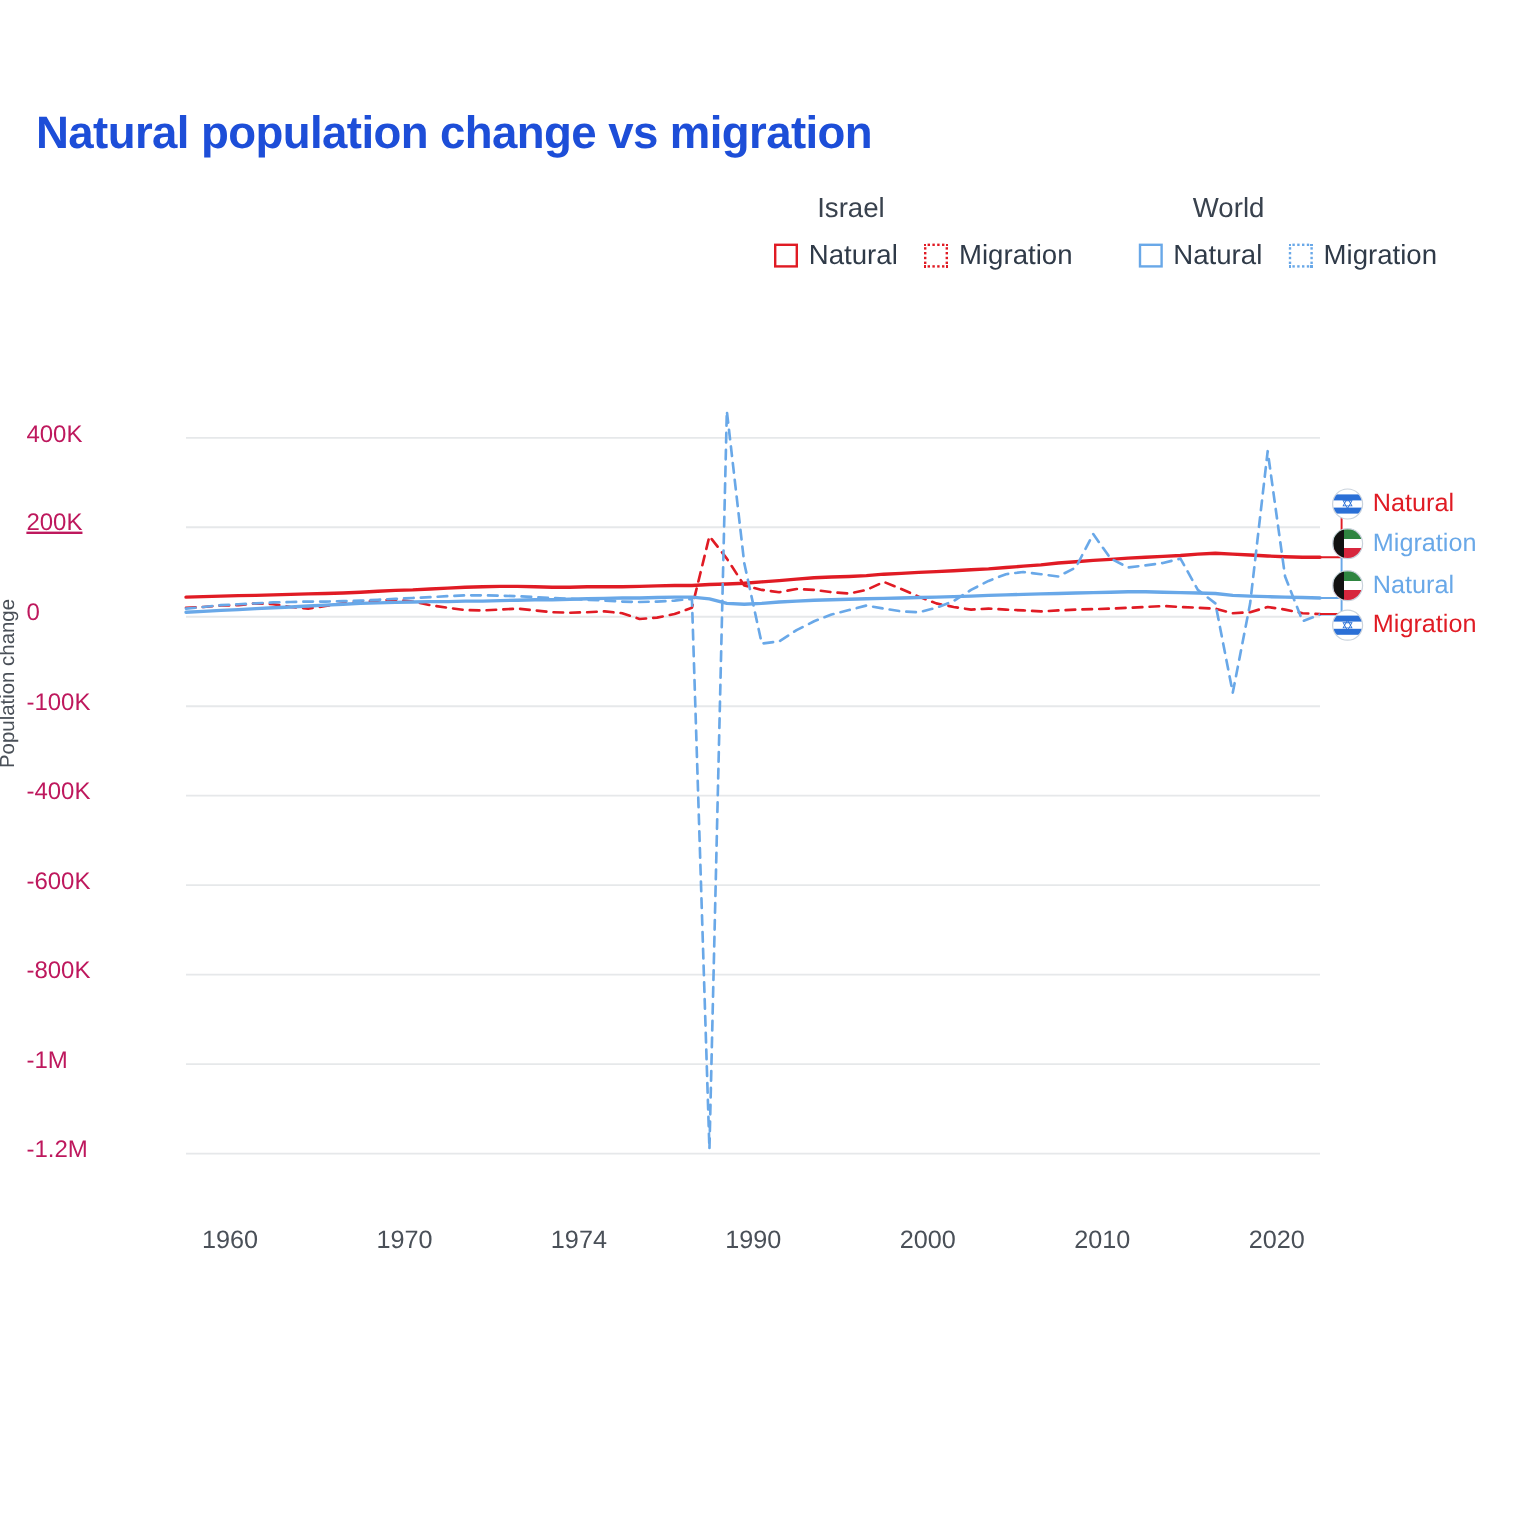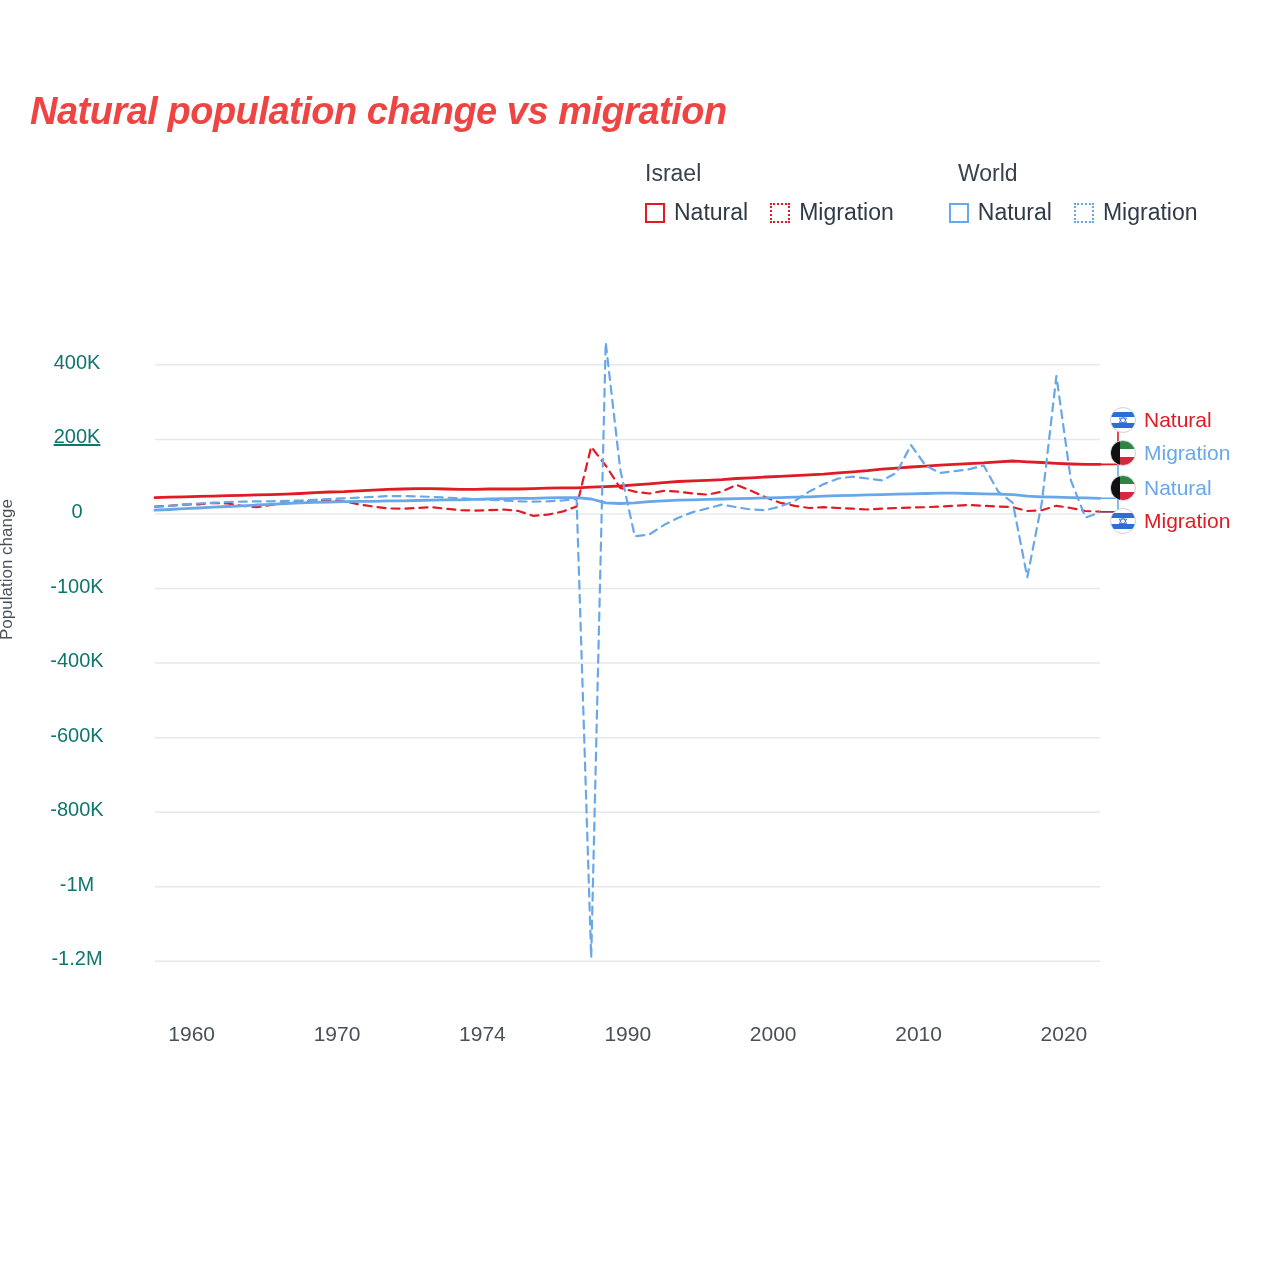--- a/index.html
+++ b/index.html
@@ -14,36 +14,36 @@
     color: #1b2a47;
     position: relative;
     overflow: hidden;
   }
   #page-title {
     position: absolute;
     left: 30px;
     top: 90px;
     font-size: 38px;
     font-weight: bold;
-    color: #ef4444;
+    color: #1d4ed8;
     letter-spacing: -0.5px;
-    font-style: italic;
   }
   
   #legend {
     position: absolute;
     left: 645px;
     top: 160px;
     width: 620px;
     font-size: 23px;
     color: #39424e;
   }
   .legend-group-titles {
     display: flex;
     gap: 0px;
+    margin-left: 36px;
   }
   .legend-group-title {
     font-size: 23px;
     color: #39424e;
   }
   .lg-title-1 { width: 313px; }
   .legend-items {
     display: flex;
     margin-top: 12px;
     align-items: center;
@@ -78,24 +78,24 @@
     left: -3px;
     top: 640px;
     transform: rotate(-90deg);
     transform-origin: left top;
     font-size: 17px;
     color: #4a5058;
     white-space: nowrap;
   }
   .ytick {
     position: absolute;
-    text-align: center;
+    text-align: left;
     width: 110px;
     font-size: 20px;
-    color: #0f766e;
+    color: #be185d;
   }
   .xtick {
     position: absolute;
     text-align: right;
     width: 120px;
     font-size: 21px;
     color: #4a5058;
   }
   
   .end-label {

